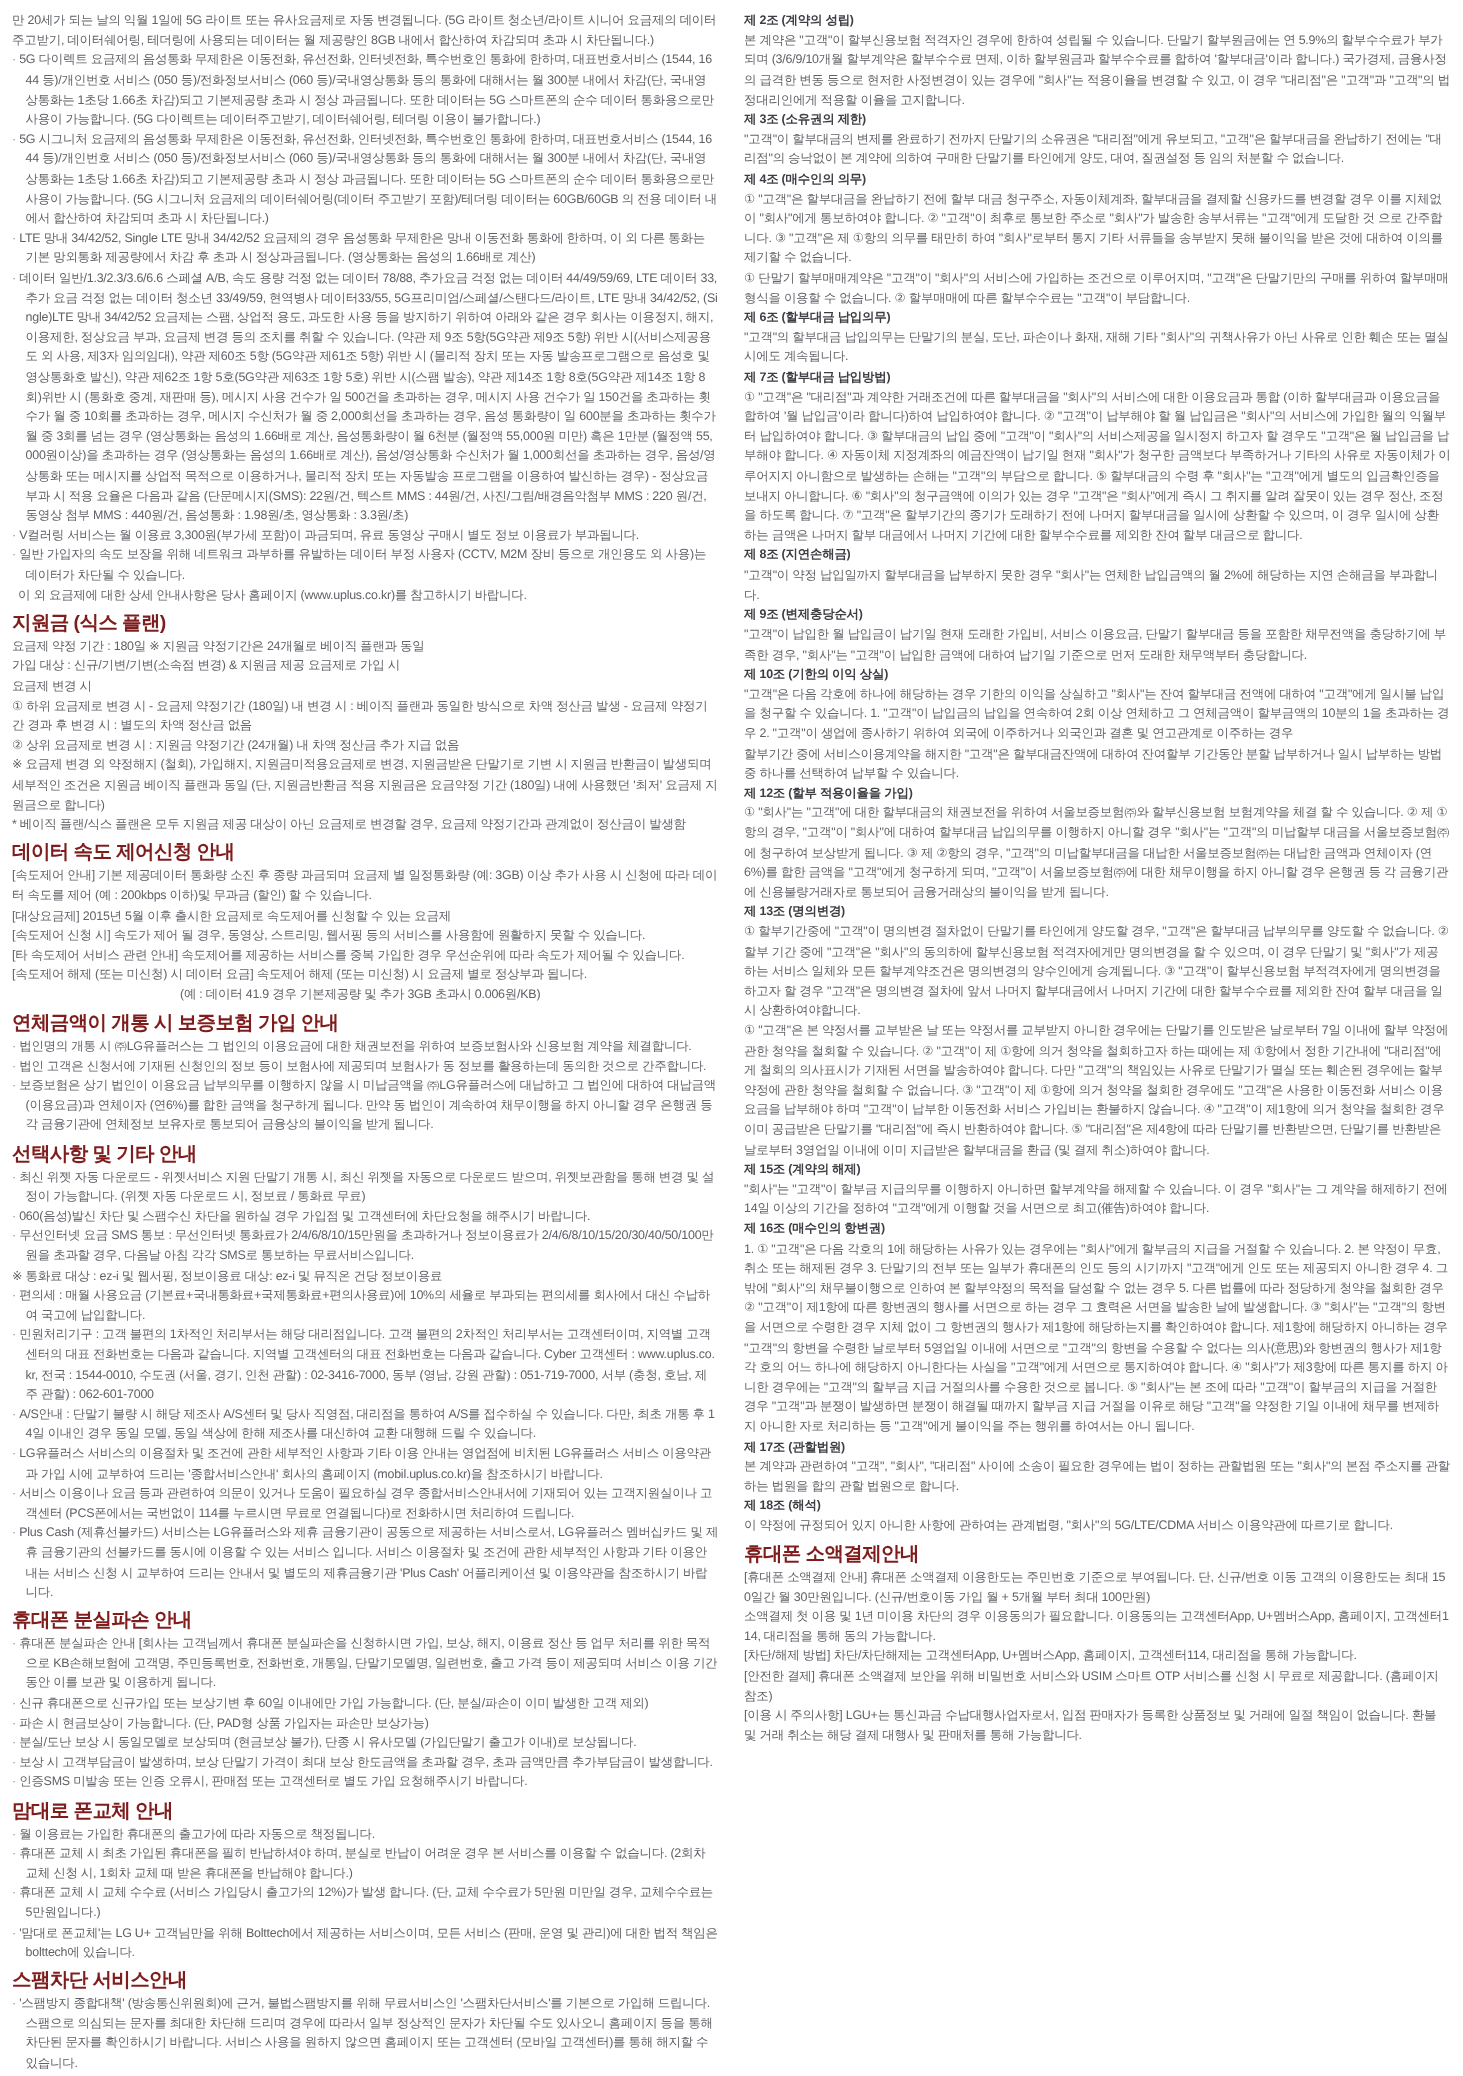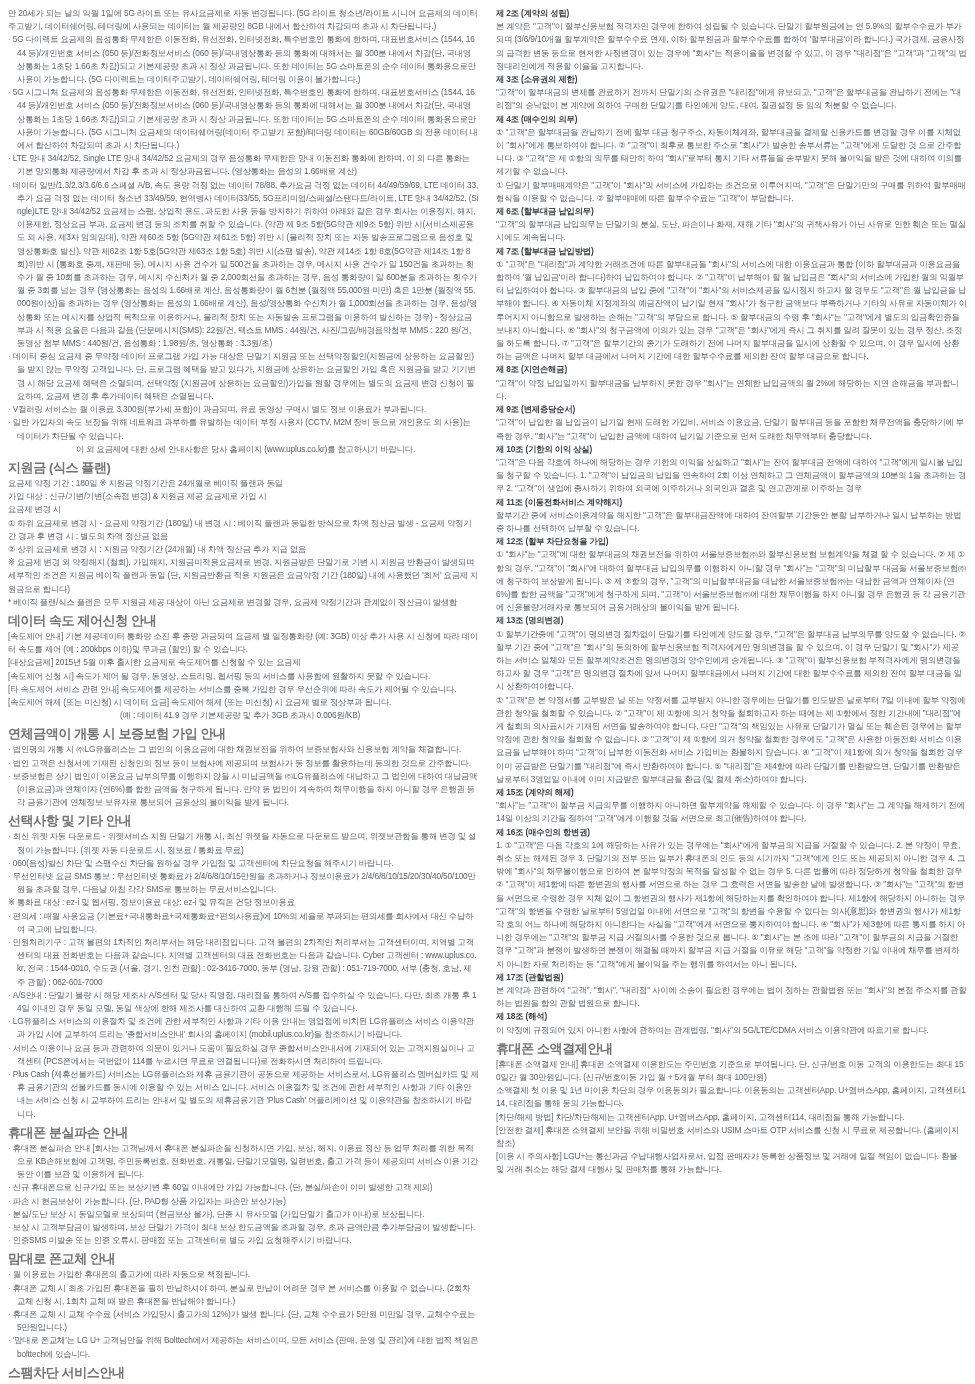--- a/index.html
+++ b/index.html
@@ -3,39 +3,38 @@
 <meta charset="utf-8">
 <style>
   html,body{margin:0;padding:0;background:#ffffff;}
   body{width:975px;height:1384px;overflow:hidden;
        font-family:"Liberation Sans","DejaVu Sans",sans-serif;}
   .page{box-sizing:border-box;width:776px;height:1384px;padding:7px 7px 0 8px;
         display:flex;gap:17px;background:#ffffff;}
   .col{width:471px;flex:none;}
   .blk{margin:0;color:#5e6166;font-size:8.3px;line-height:13.2px;
        letter-spacing:-0.15px;word-break:break-all;text-align:left;}
-  .blk.h{font-size:13px;line-height:17px;font-weight:700;color:#737373;
+  .blk.h{font-size:13px;line-height:17px;font-weight:700;color:#7f1d1d;
          letter-spacing:-0.4px;margin:3px 0 1px 0;word-break:keep-all;}
   .blk.s{font-weight:700;color:#3c3e43;}
   .blk.b{padding-left:9px;text-indent:-9px;}
   .blk.b::before{content:"\00B7\00A0";color:#8a8d92;}
   .blk.i{padding-left:112px;}
-  .blk.i2{padding-left:4px;text-align:center;}
+  .blk.i2{padding-left:4px;}
 </style>
 </head>
 <body>
 
 <div class="page">
   <div class="col" id="col-left">
       <div class="blk p">만 20세가 되는 날의 익월 1일에 5G 라이트 또는 유사요금제로 자동 변경됩니다. (5G 라이트 청소년/라이트 시니어 요금제의 데이터 주고받기, 데이터쉐어링, 테더링에 사용되는 데이터는 월 제공량인 8GB 내에서 합산하여 차감되며 초과 시 차단됩니다.)</div>
       <div class="blk b">5G 다이렉트 요금제의 음성통화 무제한은 이동전화, 유선전화, 인터넷전화, 특수번호인 통화에 한하며, 대표번호서비스 (1544, 1644 등)/개인번호 서비스 (050 등)/전화정보서비스 (060 등)/국내영상통화 등의 통화에 대해서는 월 300분 내에서 차감(단, 국내영상통화는 1초당 1.66초 차감)되고 기본제공량 초과 시 정상 과금됩니다. 또한 데이터는 5G 스마트폰의 순수 데이터 통화용으로만 사용이 가능합니다. (5G 다이렉트는 데이터주고받기, 데이터쉐어링, 테더링 이용이 불가합니다.)</div>
       <div class="blk b">5G 시그니처 요금제의 음성통화 무제한은 이동전화, 유선전화, 인터넷전화, 특수번호인 통화에 한하며, 대표번호서비스 (1544, 1644 등)/개인번호 서비스 (050 등)/전화정보서비스 (060 등)/국내영상통화 등의 통화에 대해서는 월 300분 내에서 차감(단, 국내영상통화는 1초당 1.66초 차감)되고 기본제공량 초과 시 정상 과금됩니다. 또한 데이터는 5G 스마트폰의 순수 데이터 통화용으로만 사용이 가능합니다. (5G 시그니처 요금제의 데이터쉐어링(데이터 주고받기 포함)/테더링 데이터는 60GB/60GB 의 전용 데이터 내에서 합산하여 차감되며 초과 시 차단됩니다.)</div>
       <div class="blk b">LTE 망내 34/42/52, Single LTE 망내 34/42/52 요금제의 경우 음성통화 무제한은 망내 이동전화 통화에 한하며, 이 외 다른 통화는 기본 망외통화 제공량에서 차감 후 초과 시 정상과금됩니다. (영상통화는 음성의 1.66배로 계산)</div>
       <div class="blk b">데이터 일반/1.3/2.3/3.6/6.6 스페셜 A/B, 속도 용량 걱정 없는 데이터 78/88, 추가요금 걱정 없는 데이터 44/49/59/69, LTE 데이터 33, 추가 요금 걱정 없는 데이터 청소년 33/49/59, 현역병사 데이터33/55, 5G프리미엄/스페셜/스탠다드/라이트, LTE 망내 34/42/52, (Single)LTE 망내 34/42/52 요금제는 스팸, 상업적 용도, 과도한 사용 등을 방지하기 위하여 아래와 같은 경우 회사는 이용정지, 해지, 이용제한, 정상요금 부과, 요금제 변경 등의 조치를 취할 수 있습니다. (약관 제 9조 5항(5G약관 제9조 5항) 위반 시(서비스제공용도 외 사용, 제3자 임의임대), 약관 제60조 5항 (5G약관 제61조 5항) 위반 시 (물리적 장치 또는 자동 발송프로그램으로 음성호 및 영상통화호 발신), 약관 제62조 1항 5호(5G약관 제63조 1항 5호) 위반 시(스팸 발송), 약관 제14조 1항 8호(5G약관 제14조 1항 8회)위반 시 (통화호 중계, 재판매 등), 메시지 사용 건수가 일 500건을 초과하는 경우, 메시지 사용 건수가 일 150건을 초과하는 횟수가 월 중 10회를 초과하는 경우, 메시지 수신처가 월 중 2,000회선을 초과하는 경우, 음성 통화량이 일 600분을 초과하는 횟수가 월 중 3회를 넘는 경우 (영상통화는 음성의 1.66배로 계산, 음성통화량이 월 6천분 (월정액 55,000원 미만) 혹은 1만분 (월정액 55,000원이상)을 초과하는 경우 (영상통화는 음성의 1.66배로 계산), 음성/영상통화 수신처가 월 1,000회선을 초과하는 경우, 음성/영상통화 또는 메시지를 상업적 목적으로 이용하거나, 물리적 장치 또는 자동발송 프로그램을 이용하여 발신하는 경우) - 정상요금 부과 시 적용 요율은 다음과 같음 (단문메시지(SMS): 22원/건, 텍스트 MMS : 44원/건, 사진/그림/배경음악첨부 MMS : 220 원/건, 동영상 첨부 MMS : 440원/건, 음성통화 : 1.98원/초, 영상통화 : 3.3원/초)</div>
-      <div class="blk b">데이터 중심 요금제 중 무약정 데이터 프로그램 가입 가능 대상은 단말기 지원금 또는 선택약정할인(지원금에 상응하는 요금할인)을 받지 않는 무약정 고객입니다. 단, 프로그램 혜택을 받고 있다가, 지원금에 상응하는 요금할인 가입 혹은 지원금을 받고 기기변경 시 해당 요금제 혜택은 소멸되며, 선택약정 (지원금에 상응하는 요금할인)가입을 원할 경우에는 별도의 요금제 변경 신청이 필요하며, 요금제 변경 후 추가데이터 혜택은 소멸됩니다.</div>
       <div class="blk b">V컬러링 서비스는 월 이용료 3,300원(부가세 포함)이 과금되며, 유료 동영상 구매시 별도 정보 이용료가 부과됩니다.</div>
       <div class="blk b">일반 가입자의 속도 보장을 위해 네트워크 과부하를 유발하는 데이터 부정 사용자 (CCTV, M2M 장비 등으로 개인용도 외 사용)는 데이터가 차단될 수 있습니다.</div>
       <div class="blk i2">이 외 요금제에 대한 상세 안내사항은 당사 홈페이지 (www.uplus.co.kr)를 참고하시기 바랍니다.</div>
       <div class="blk h">지원금 (식스 플랜)</div>
       <div class="blk p">요금제 약정 기간 : 180일 ※ 지원금 약정기간은 24개월로 베이직 플랜과 동일</div>
       <div class="blk p">가입 대상 : 신규/기변/기변(소속점 변경) &amp; 지원금 제공 요금제로 가입 시</div>
       <div class="blk p">요금제 변경 시</div>
       <div class="blk p">① 하위 요금제로 변경 시 - 요금제 약정기간 (180일) 내 변경 시 : 베이직 플랜과 동일한 방식으로 차액 정산금 발생 - 요금제 약정기간 경과 후 변경 시 : 별도의 차액 정산금 없음</div>
       <div class="blk p">② 상위 요금제로 변경 시 : 지원금 약정기간 (24개월) 내 차액 정산금 추가 지급 없음</div>
       <div class="blk p">※ 요금제 변경 외 약정해지 (철회), 가입해지, 지원금미적용요금제로 변경, 지원금받은 단말기로 기변 시 지원금 반환금이 발생되며 세부적인 조건은 지원금 베이직 플랜과 동일 (단, 지원금반환금 적용 지원금은 요금약정 기간 (180일) 내에 사용했던 '최저' 요금제 지원금으로 합니다)</div>
@@ -88,23 +87,22 @@
       <div class="blk s">제 6조 (할부대금 납입의무)</div>
       <div class="blk p">"고객"의 할부대금 납입의무는 단말기의 분실, 도난, 파손이나 화재, 재해 기타 "회사"의 귀책사유가 아닌 사유로 인한 훼손 또는 멸실 시에도 계속됩니다.</div>
       <div class="blk s">제 7조 (할부대금 납입방법)</div>
       <div class="blk p">① "고객"은 "대리점"과 계약한 거래조건에 따른 할부대금을 "회사"의 서비스에 대한 이용요금과 통합 (이하 할부대금과 이용요금을 합하여 '월 납입금'이라 합니다)하여 납입하여야 합니다. ② "고객"이 납부해야 할 월 납입금은 "회사"의 서비스에 가입한 월의 익월부터 납입하여야 합니다. ③ 할부대금의 납입 중에 "고객"이 "회사"의 서비스제공을 일시정지 하고자 할 경우도 "고객"은 월 납입금을 납부해야 합니다. ④ 자동이체 지정계좌의 예금잔액이 납기일 현재 "회사"가 청구한 금액보다 부족하거나 기타의 사유로 자동이체가 이루어지지 아니함으로 발생하는 손해는 "고객"의 부담으로 합니다. ⑤ 할부대금의 수령 후 "회사"는 "고객"에게 별도의 입금확인증을 보내지 아니합니다. ⑥ "회사"의 청구금액에 이의가 있는 경우 "고객"은 "회사"에게 즉시 그 취지를 알려 잘못이 있는 경우 정산, 조정을 하도록 합니다. ⑦ "고객"은 할부기간의 종기가 도래하기 전에 나머지 할부대금을 일시에 상환할 수 있으며, 이 경우 일시에 상환하는 금액은 나머지 할부 대금에서 나머지 기간에 대한 할부수수료를 제외한 잔여 할부 대금으로 합니다.</div>
       <div class="blk s">제 8조 (지연손해금)</div>
       <div class="blk p">"고객"이 약정 납입일까지 할부대금을 납부하지 못한 경우 "회사"는 연체한 납입금액의 월 2%에 해당하는 지연 손해금을 부과합니다.</div>
       <div class="blk s">제 9조 (변제충당순서)</div>
       <div class="blk p">"고객"이 납입한 월 납입금이 납기일 현재 도래한 가입비, 서비스 이용요금, 단말기 할부대금 등을 포함한 채무전액을 충당하기에 부족한 경우, "회사"는 "고객"이 납입한 금액에 대하여 납기일 기준으로 먼저 도래한 채무액부터 충당합니다.</div>
       <div class="blk s">제 10조 (기한의 이익 상실)</div>
       <div class="blk p">"고객"은 다음 각호에 하나에 해당하는 경우 기한의 이익을 상실하고 "회사"는 잔여 할부대금 전액에 대하여 "고객"에게 일시불 납입을 청구할 수 있습니다. 1. "고객"이 납입금의 납입을 연속하여 2회 이상 연체하고 그 연체금액이 할부금액의 10분의 1을 초과하는 경우 2. "고객"이 생업에 종사하기 위하여 외국에 이주하거나 외국인과 결혼 및 연고관계로 이주하는 경우</div>
-      <div class="blk s">제 11조 (이동전화서비스 계약해지)</div>
       <div class="blk p">할부기간 중에 서비스이용계약을 해지한 "고객"은 할부대금잔액에 대하여 잔여할부 기간동안 분할 납부하거나 일시 납부하는 방법 중 하나를 선택하여 납부할 수 있습니다.</div>
-      <div class="blk s">제 12조 (할부 차단요청을 가입)</div>
+      <div class="blk s">제 12조 (할부 적용이율을 가입)</div>
       <div class="blk p">① "회사"는 "고객"에 대한 할부대금의 채권보전을 위하여 서울보증보험㈜와 할부신용보험 보험계약을 체결 할 수 있습니다. ② 제 ①항의 경우, "고객"이 "회사"에 대하여 할부대금 납입의무를 이행하지 아니할 경우 "회사"는 "고객"의 미납할부 대금을 서울보증보험㈜에 청구하여 보상받게 됩니다. ③ 제 ②항의 경우, "고객"의 미납할부대금을 대납한 서울보증보험㈜는 대납한 금액과 연체이자 (연6%)를 합한 금액을 "고객"에게 청구하게 되며, "고객"이 서울보증보험㈜에 대한 채무이행을 하지 아니할 경우 은행권 등 각 금융기관에 신용불량거래자로 통보되어 금융거래상의 불이익을 받게 됩니다.</div>
       <div class="blk s">제 13조 (명의변경)</div>
       <div class="blk p">① 할부기간중에 "고객"이 명의변경 절차없이 단말기를 타인에게 양도할 경우, "고객"은 할부대금 납부의무를 양도할 수 없습니다. ② 할부 기간 중에 "고객"은 "회사"의 동의하에 할부신용보험 적격자에게만 명의변경을 할 수 있으며, 이 경우 단말기 및 "회사"가 제공하는 서비스 일체와 모든 할부계약조건은 명의변경의 양수인에게 승계됩니다. ③ "고객"이 할부신용보험 부적격자에게 명의변경을 하고자 할 경우 "고객"은 명의변경 절차에 앞서 나머지 할부대금에서 나머지 기간에 대한 할부수수료를 제외한 잔여 할부 대금을 일시 상환하여야합니다.</div>
       <div class="blk p">① "고객"은 본 약정서를 교부받은 날 또는 약정서를 교부받지 아니한 경우에는 단말기를 인도받은 날로부터 7일 이내에 할부 약정에 관한 청약을 철회할 수 있습니다. ② "고객"이 제 ①항에 의거 청약을 철회하고자 하는 때에는 제 ①항에서 정한 기간내에 "대리점"에게 철회의 의사표시가 기재된 서면을 발송하여야 합니다. 다만 "고객"의 책임있는 사유로 단말기가 멸실 또는 훼손된 경우에는 할부약정에 관한 청약을 철회할 수 없습니다. ③ "고객"이 제 ①항에 의거 청약을 철회한 경우에도 "고객"은 사용한 이동전화 서비스 이용요금을 납부해야 하며 "고객"이 납부한 이동전화 서비스 가입비는 환불하지 않습니다. ④ "고객"이 제1항에 의거 청약을 철회한 경우 이미 공급받은 단말기를 "대리점"에 즉시 반환하여야 합니다. ⑤ "대리점"은 제4항에 따라 단말기를 반환받으면, 단말기를 반환받은 날로부터 3영업일 이내에 이미 지급받은 할부대금을 환급 (및 결제 취소)하여야 합니다.</div>
       <div class="blk s">제 15조 (계약의 해제)</div>
       <div class="blk p">"회사"는 "고객"이 할부금 지급의무를 이행하지 아니하면 할부계약을 해제할 수 있습니다. 이 경우 "회사"는 그 계약을 해제하기 전에 14일 이상의 기간을 정하여 "고객"에게 이행할 것을 서면으로 최고(催告)하여야 합니다.</div>
       <div class="blk s">제 16조 (매수인의 항변권)</div>
       <div class="blk p">1. ① "고객"은 다음 각호의 1에 해당하는 사유가 있는 경우에는 "회사"에게 할부금의 지급을 거절할 수 있습니다. 2. 본 약정이 무효, 취소 또는 해제된 경우 3. 단말기의 전부 또는 일부가 휴대폰의 인도 등의 시기까지 "고객"에게 인도 또는 제공되지 아니한 경우 4. 그 밖에 "회사"의 채무불이행으로 인하여 본 할부약정의 목적을 달성할 수 없는 경우 5. 다른 법률에 따라 정당하게 청약을 철회한 경우 ② "고객"이 제1항에 따른 항변권의 행사를 서면으로 하는 경우 그 효력은 서면을 발송한 날에 발생합니다. ③ "회사"는 "고객"의 항변을 서면으로 수령한 경우 지체 없이 그 항변권의 행사가 제1항에 해당하는지를 확인하여야 합니다. 제1항에 해당하지 아니하는 경우 "고객"의 항변을 수령한 날로부터 5영업일 이내에 서면으로 "고객"의 항변을 수용할 수 없다는 의사(意思)와 항변권의 행사가 제1항 각 호의 어느 하나에 해당하지 아니한다는 사실을 "고객"에게 서면으로 통지하여야 합니다. ④ "회사"가 제3항에 따른 통지를 하지 아니한 경우에는 "고객"의 할부금 지급 거절의사를 수용한 것으로 봅니다. ⑤ "회사"는 본 조에 따라 "고객"이 할부금의 지급을 거절한 경우 "고객"과 분쟁이 발생하면 분쟁이 해결될 때까지 할부금 지급 거절을 이유로 해당 "고객"을 약정한 기일 이내에 채무를 변제하지 아니한 자로 처리하는 등 "고객"에게 불이익을 주는 행위를 하여서는 아니 됩니다.</div>
       <div class="blk s">제 17조 (관할법원)</div>
       <div class="blk p">본 계약과 관련하여 "고객", "회사", "대리점" 사이에 소송이 필요한 경우에는 법이 정하는 관할법원 또는 "회사"의 본점 주소지를 관할하는 법원을 합의 관할 법원으로 합니다.</div>

